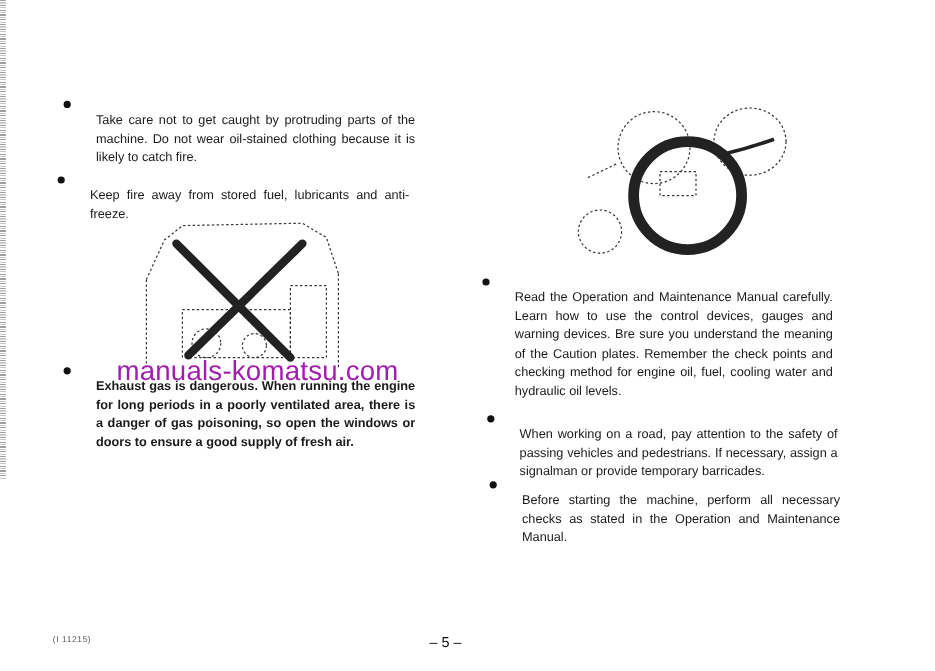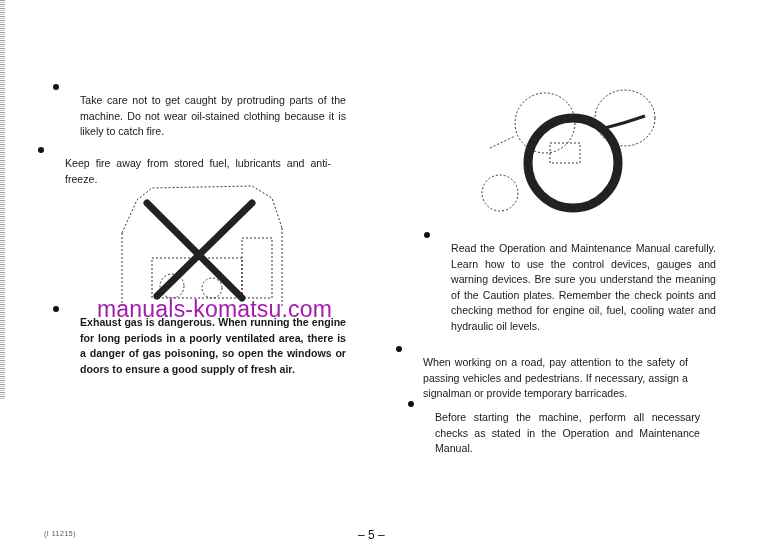--- a/index.html
+++ b/index.html
@@ -18,21 +18,21 @@
   </style>
 </head>
 <body>
 
 <div class="binding-edge"></div>
 
 <div class="bullet" style="left:67px; top:80px; width:292px;">
   <span class="dot"></span>
   <p>Take care not to get caught by protruding parts of the machine. Do not wear oil-stained clothing because it is likely to catch fire.</p>
 </div>
-<div class="bullet" style="left:52px; top:143px; width:292px;">
+<div class="bullet" style="left:62px; top:143px; width:292px;">
   <span class="dot"></span>
   <p>Keep fire away from stored fuel, lubricants and anti-freeze.</p>
 </div>
 
 <div class="illus" style="left:112px; top:178px; width:185px; height:130px;">
   <svg width="185" height="130" viewBox="0 0 185 130">
     <g fill="none" stroke="#333" stroke-width="1" stroke-dasharray="2 2">
       <polyline points="10,55 25,22 40,10 140,8 160,20 170,50"></polyline>
       <line x1="10" y1="55" x2="10" y2="128"></line>
       <line x1="170" y1="50" x2="170" y2="128"></line>
@@ -62,25 +62,25 @@
       <ellipse cx="155" cy="40" rx="30" ry="28"></ellipse>
       <circle cx="30" cy="115" r="18"></circle>
       <line x1="20" y1="70" x2="45" y2="58"></line>
       <rect x="80" y="65" width="30" height="20"></rect>
     </g>
     <path d="M135,50 Q155,45 175,38" stroke="#222" stroke-width="3" fill="none"></path>
     <circle cx="103" cy="85" r="45" fill="none" stroke="#222" stroke-width="9"></circle>
   </svg>
 </div>
 
-<div class="bullet" style="left:438px; top:228px; width:291px;">
+<div class="bullet" style="left:416px; top:228px; width:291px;">
   <span class="dot"></span>
   <p>Read the Operation and Maintenance Manual carefully. Learn how to use the control devices, gauges and warning devices. Bre sure you understand the meaning of the Caution plates. Remember the check points and checking method for engine oil, fuel, cooling water and hydraulic oil levels.</p>
 </div>
-<div class="bullet" style="left:410px; top:342px; width:291px;">
+<div class="bullet" style="left:420px; top:342px; width:291px;">
   <span class="dot"></span>
   <p>When working on a road, pay attention to the safety of passing vehicles and pedestrians. If necessary, assign a signalman or provide temporary barricades.</p>
 </div>
 <div class="bullet" style="left:422px; top:397px; width:291px;">
   <span class="dot"></span>
   <p>Before starting the machine, perform all necessary checks as stated in the Operation and Maintenance Manual.</p>
 </div>
 
 <div class="footer-code">(I 11215)</div>
 <div class="page-number">– 5 –</div>

